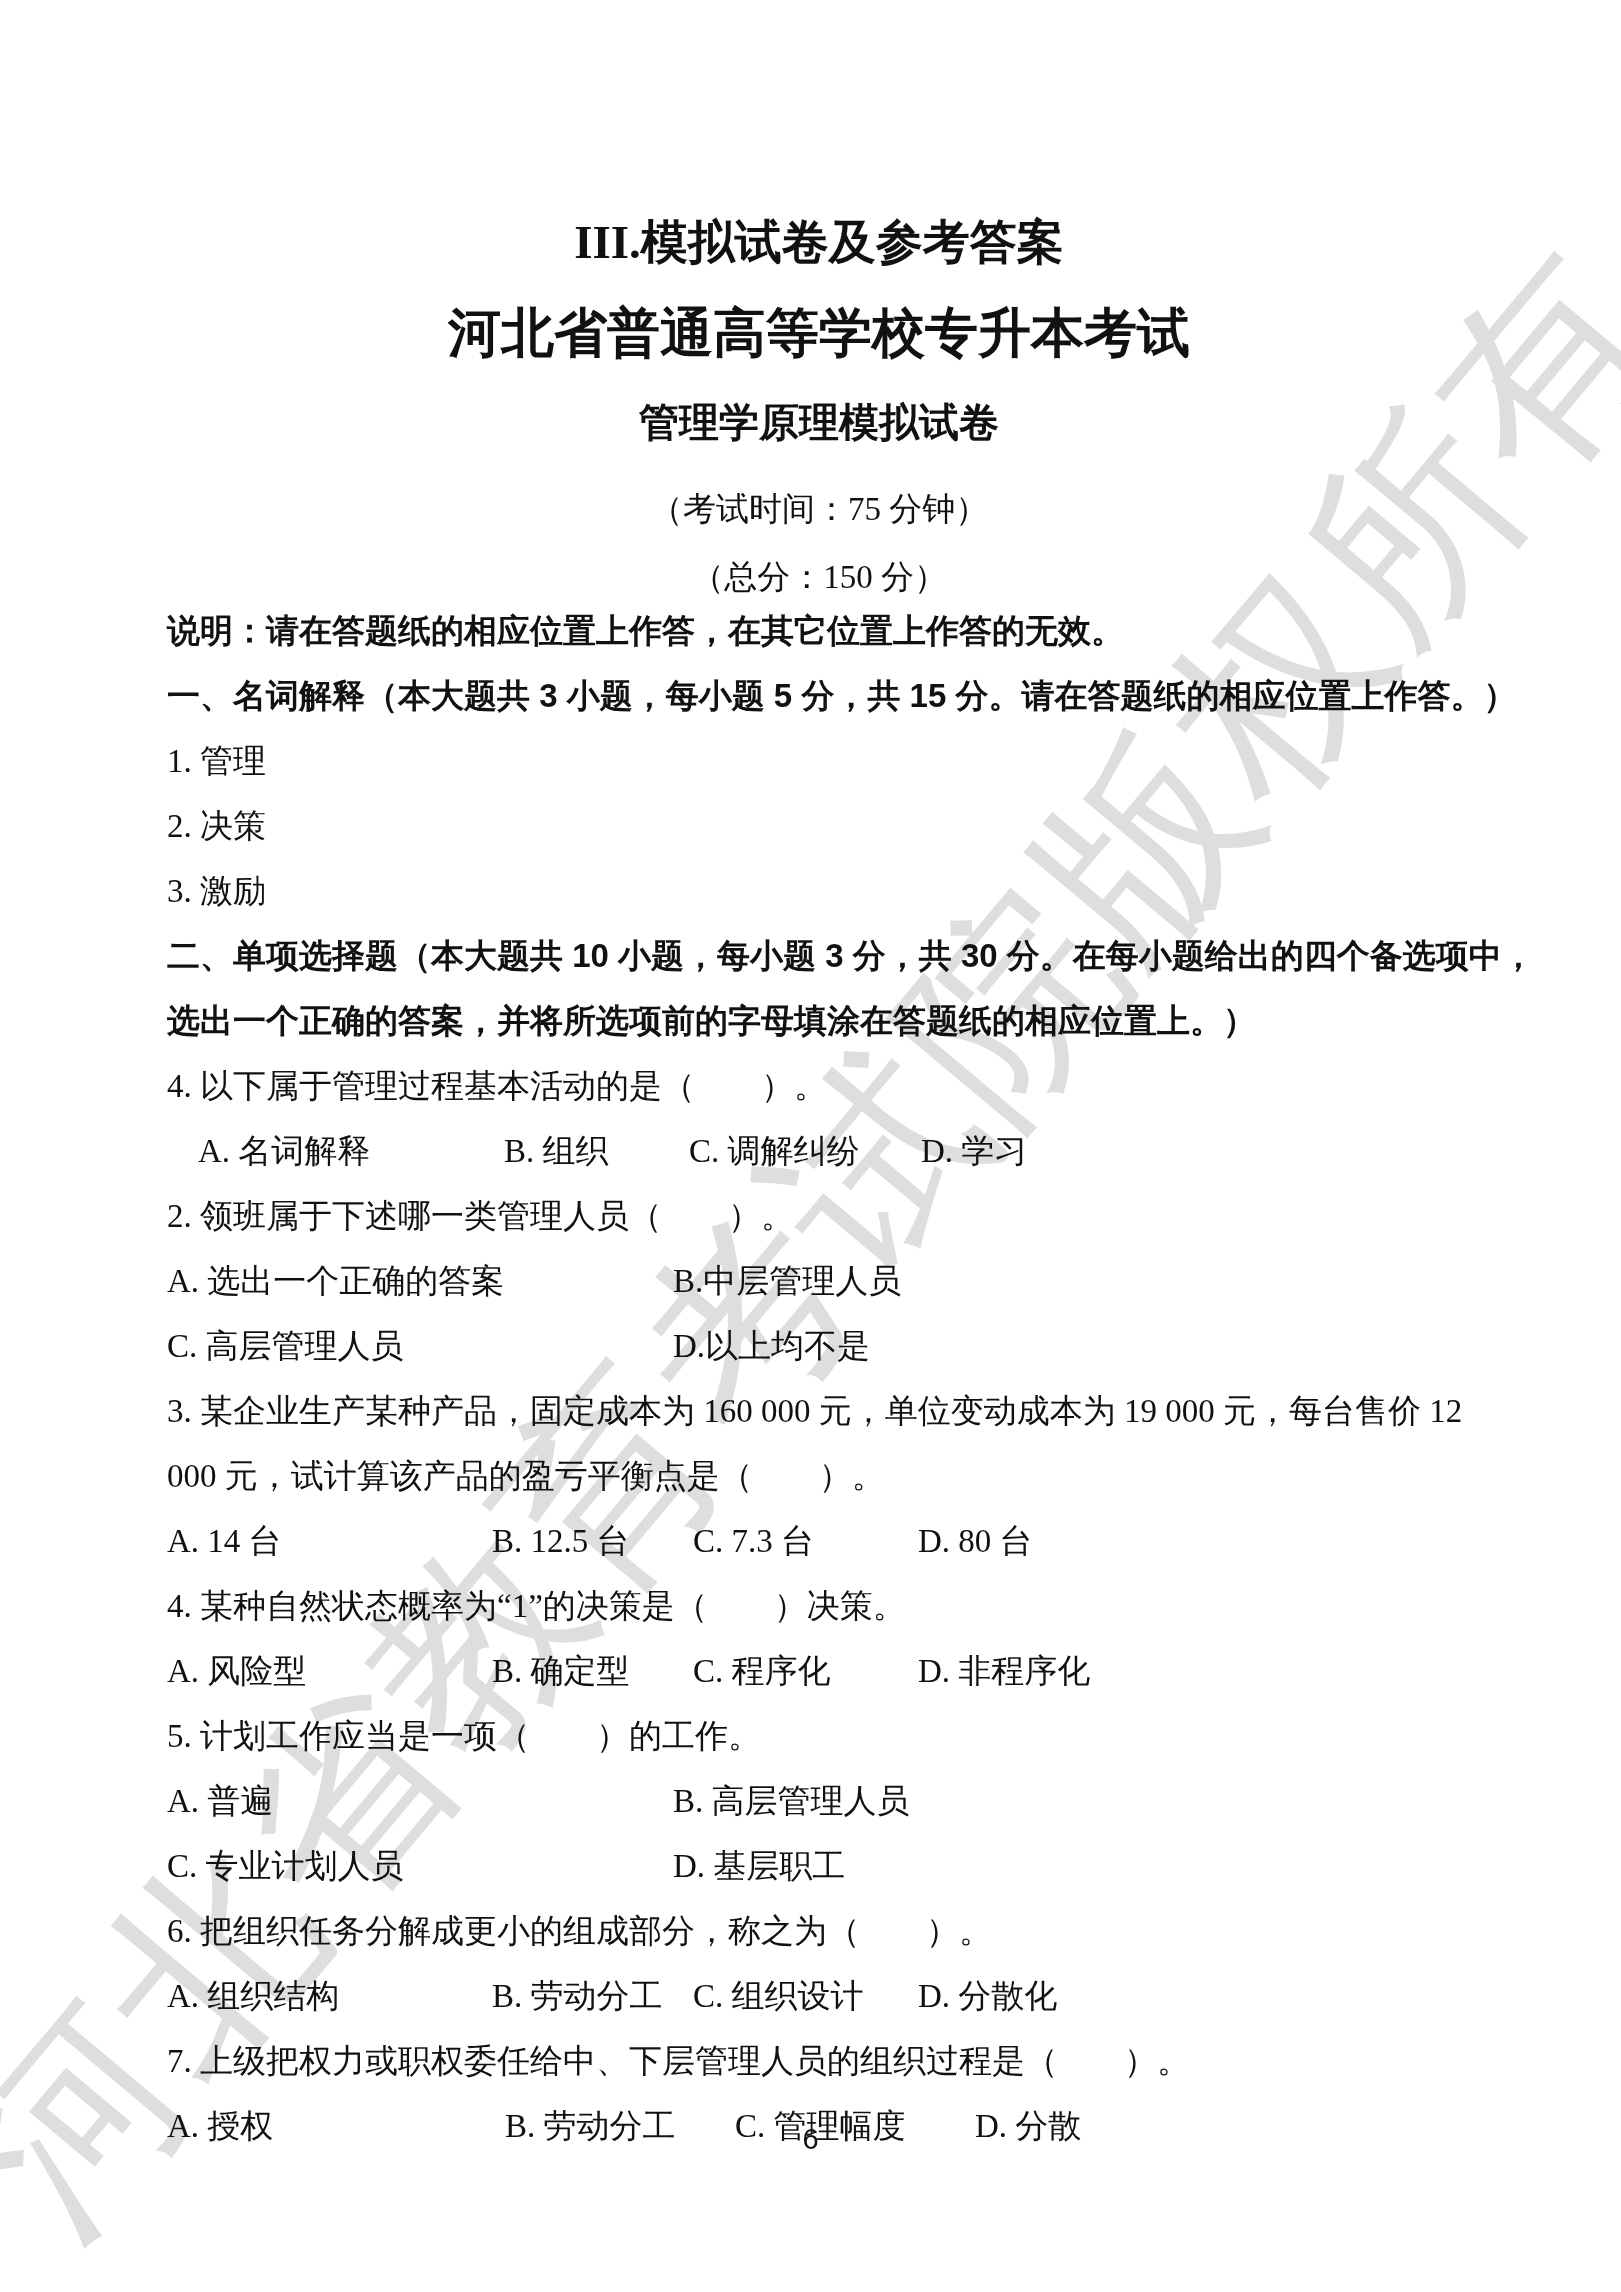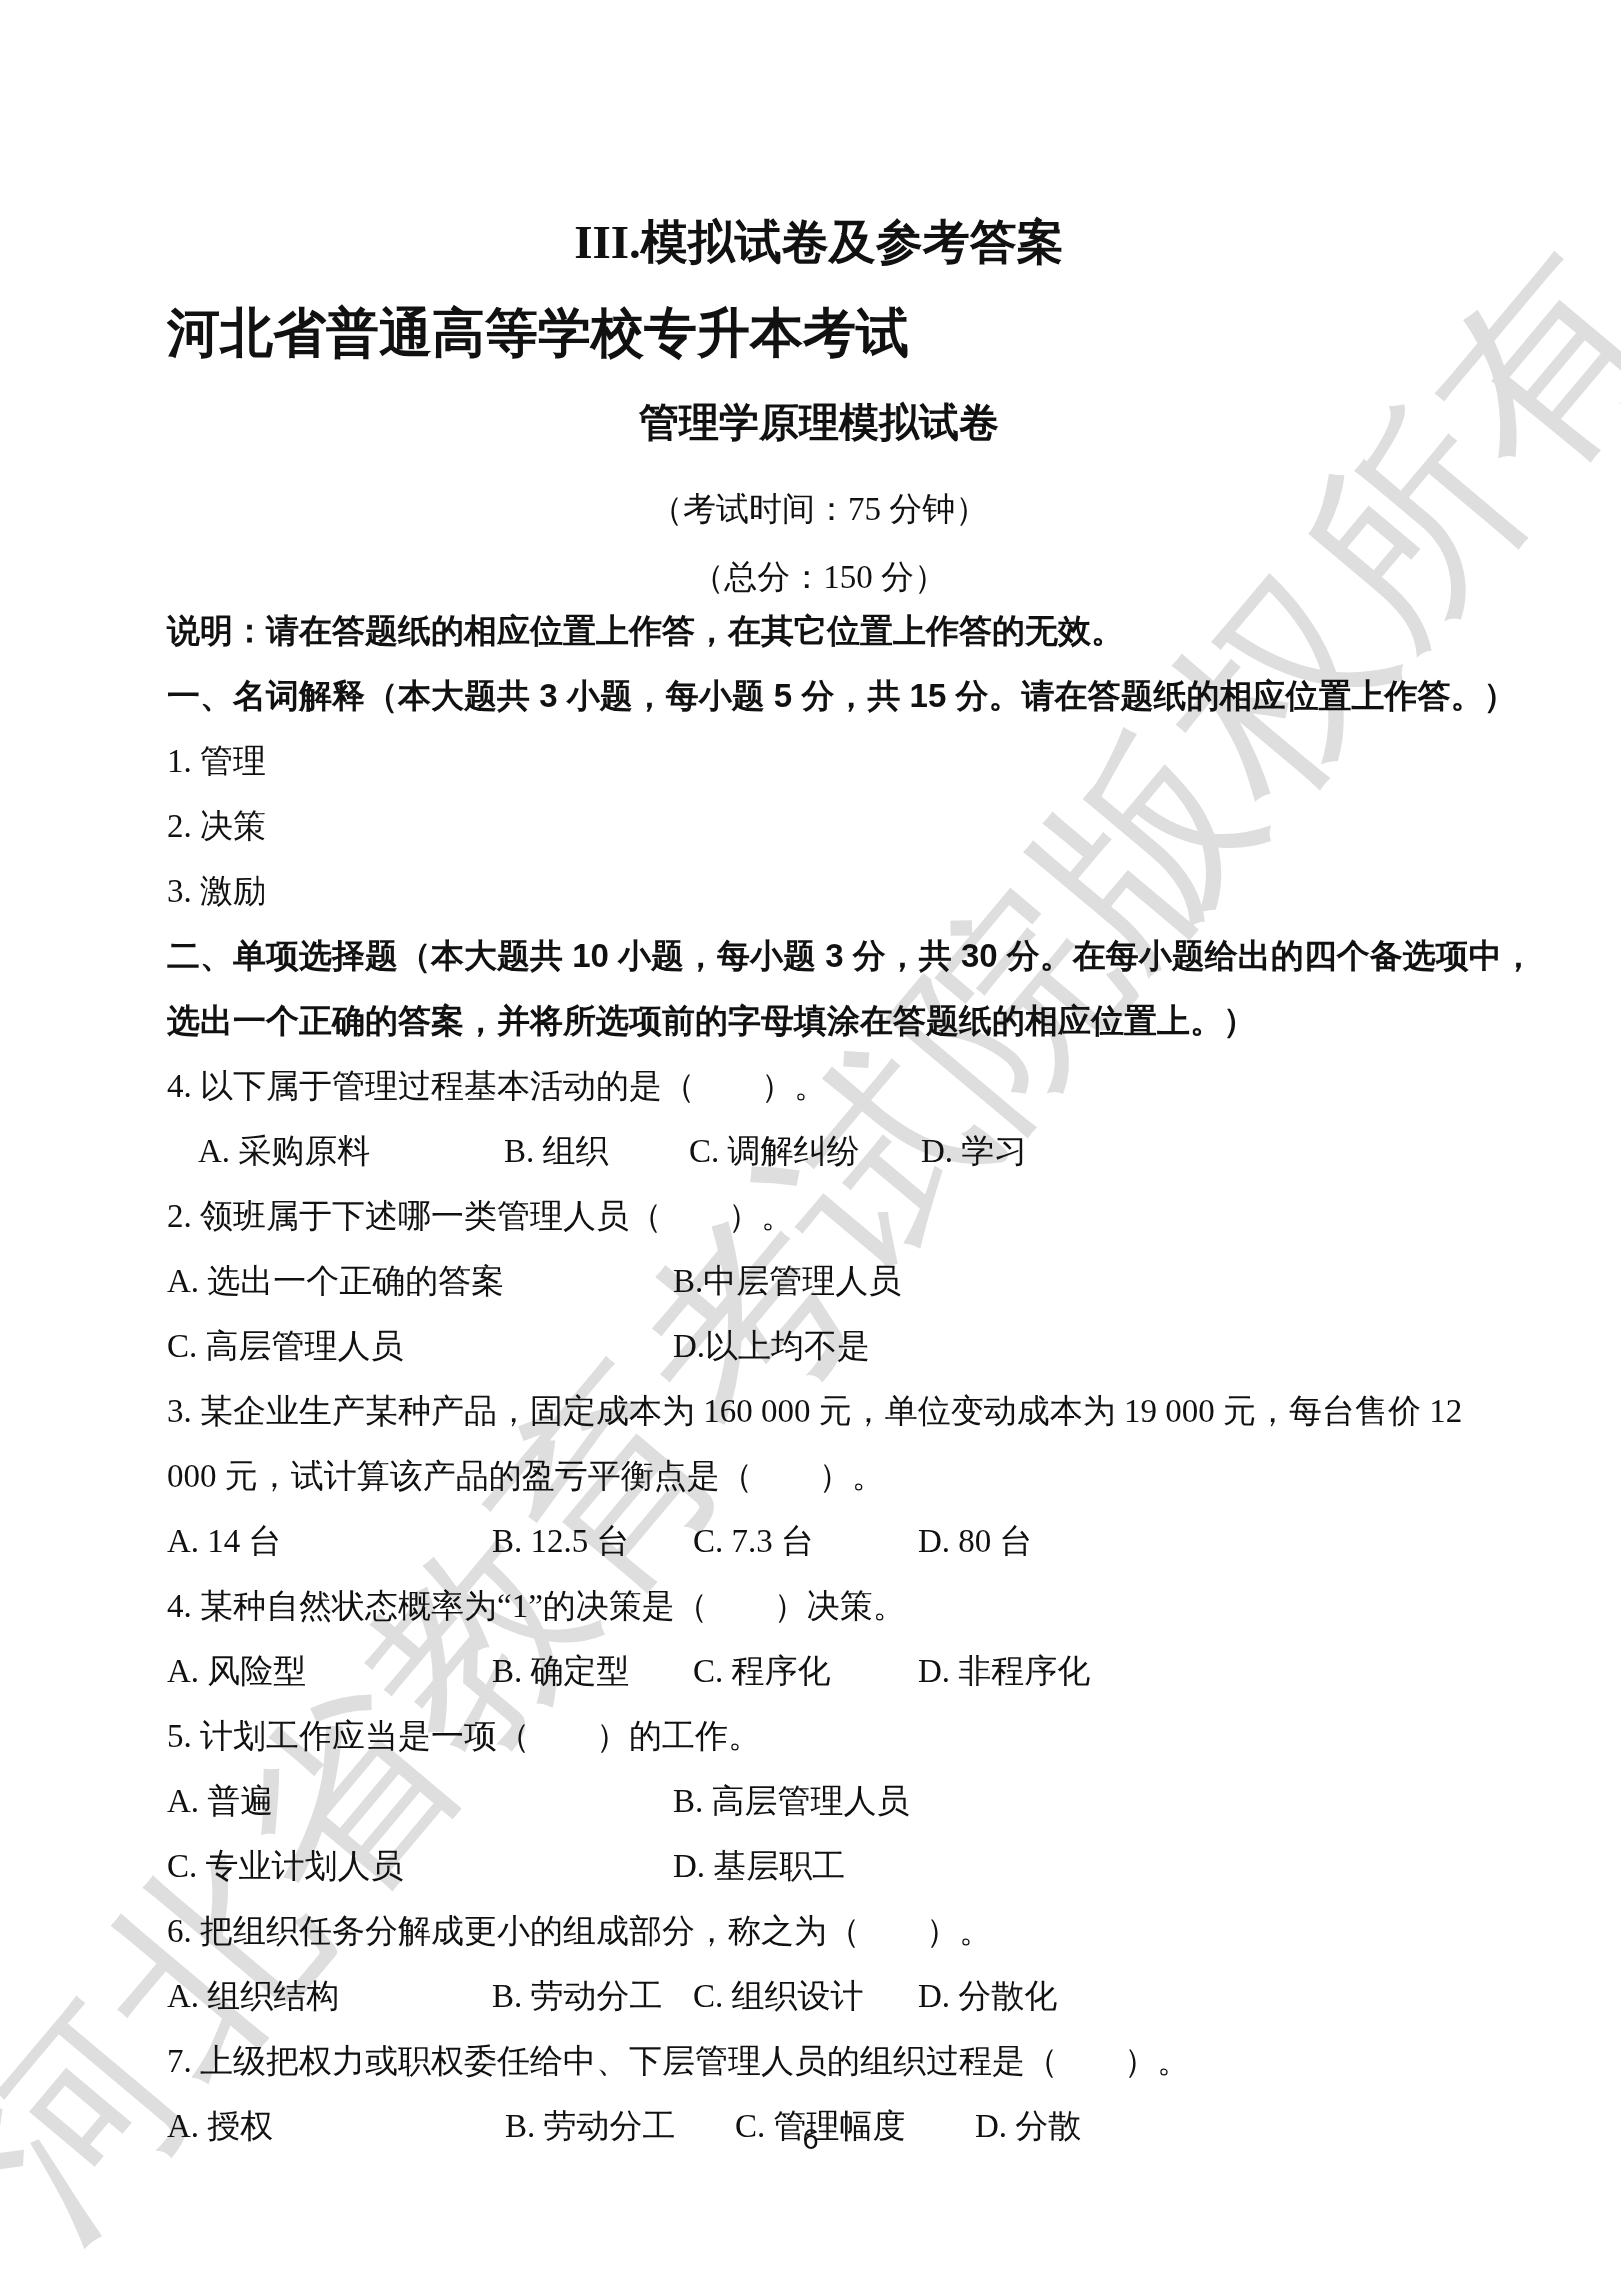--- a/index.html
+++ b/index.html
@@ -19,21 +19,21 @@
     font-size:206px;letter-spacing:2px;white-space:nowrap;
     color:#dedede;z-index:0;user-select:none;
   }
   .content{
     position:absolute;left:167px;top:0;width:1304px;z-index:1;margin-top:26px;
   }
   .serif{font-family:"Liberation Serif","DejaVu Serif",serif;font-weight:400;}
   .sansb{font-family:"Liberation Sans","DejaVu Sans",sans-serif;font-weight:700;}
   .t1{margin-top:188px;font-family:"Liberation Serif","DejaVu Serif",serif;font-weight:700;
       font-size:47px;line-height:57px;text-align:center;white-space:nowrap;}
-  .t2{margin-top:31px;font-size:53px;line-height:61px;text-align:left;white-space:nowrap;}
+  .t2{margin-top:31px;font-size:53px;line-height:61px;text-align:center;white-space:nowrap;}
   .t3{margin-top:29px;font-size:40px;line-height:61px;text-align:center;white-space:nowrap;}
   .meta1{margin-top:35px;font-size:33px;line-height:43px;text-align:center;white-space:nowrap;}
   .meta2{margin-top:24.5px;font-size:33px;line-height:43px;text-align:center;white-space:nowrap;}
   .row{
     height:65px;display:flex;align-items:center;
     font-size:33px;white-space:nowrap;
   }
   .row.bold{font-family:"Liberation Sans","DejaVu Sans",sans-serif;font-weight:700;}
   .optrow{
     height:65px;display:grid;align-items:center;
@@ -69,21 +69,21 @@
     <div class="row bold">一、名词解释（本大题共 3 小题，每小题 5 分，共 15 分。请在答题纸的相应位置上作答。）</div>
     <div class="row serif">1. 管理</div>
     <div class="row serif">2. 决策</div>
     <div class="row serif">3. 激励</div>
 
     <div class="row bold">二、单项选择题（本大题共 10 小题，每小题 3 分，共 30 分。在每小题给出的四个备选项中，</div>
     <div class="row bold">选出一个正确的答案，并将所选项前的字母填涂在答题纸的相应位置上。）</div>
 
     <div class="row serif">4. 以下属于管理过程基本活动的是（　　）。</div>
     <div class="optrow opts-q1 serif">
-      <span>A. 采购原料</span>
+      <span>A. 名词解释</span>
       <span>B. 组织</span>
       <span>C. 调解纠纷</span>
       <span>D. 学习</span>
     </div>
 
     <div class="row serif">2. 领班属于下述哪一类管理人员（　　）。</div>
     <div class="optrow opts-2col serif">
       <span>A. 选出一个正确的答案</span>
       <span>B.中层管理人员</span>
     </div>

